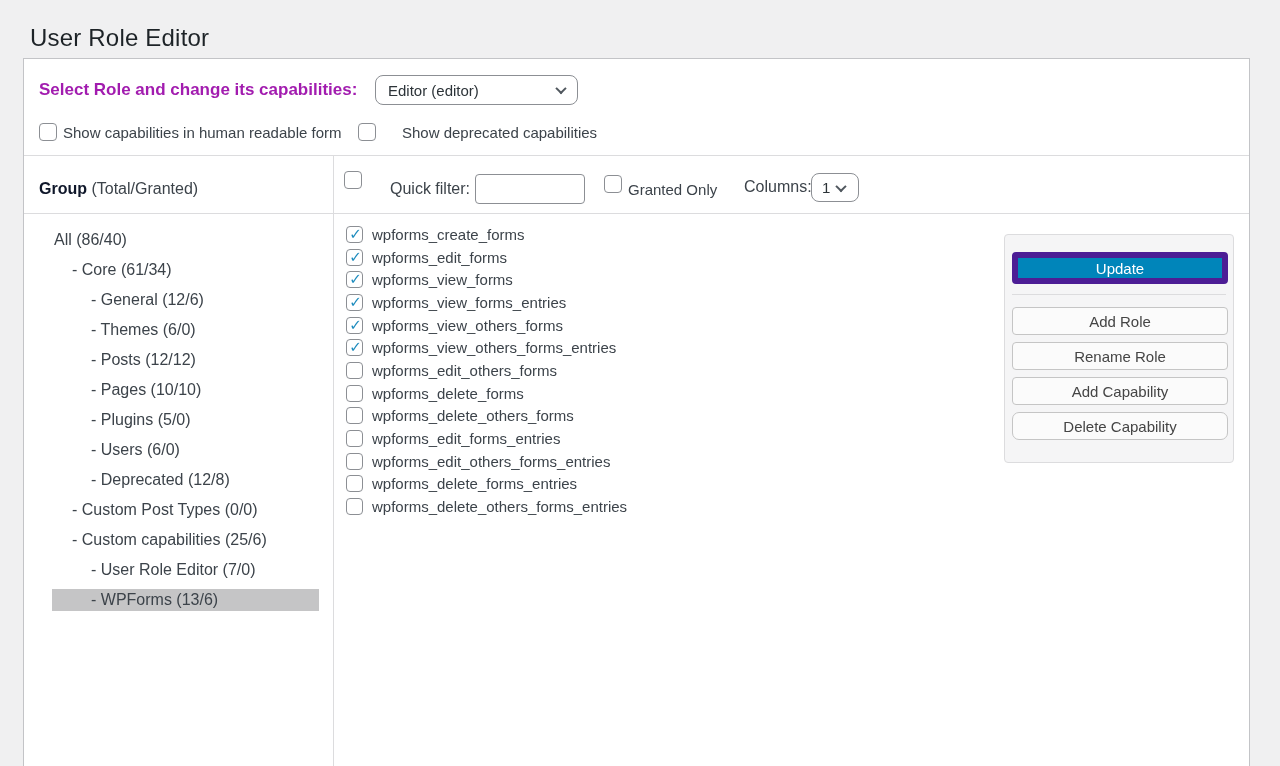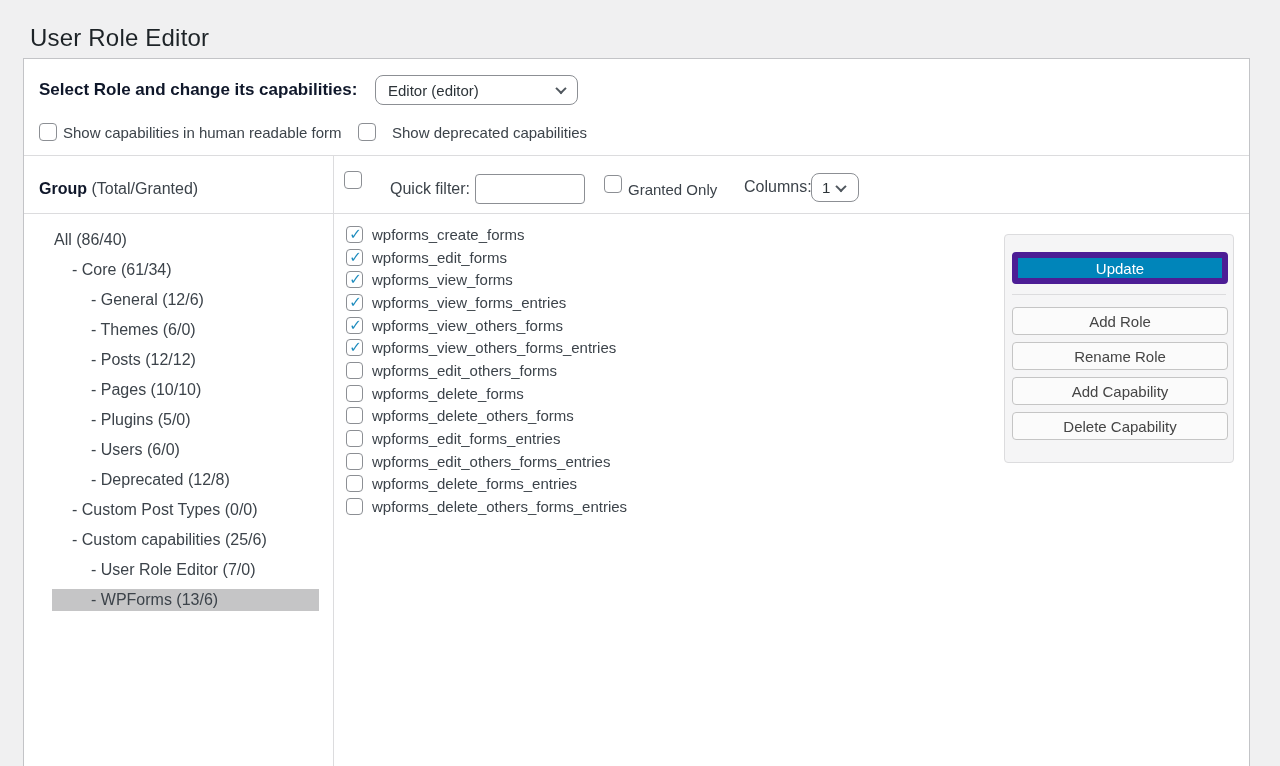--- a/index.html
+++ b/index.html
@@ -19,21 +19,21 @@
   }
 
   .panel-box {
     position:absolute; left:23px; top:58px; width:1227px; height:730px;
     background:#fff; border:1px solid #c3c4c7;
   }
 
   
   .role-label {
     position:absolute; left:15px; top:21px;
-    font-size:17px; font-weight:700; color:#0f172a;
+    font-size:17px; font-weight:700; color:#a21caf;
   }
   .select-box {
     position:absolute; background:#fff;
     border:1px solid #8c8f94; border-radius:8px;
     display:flex; align-items:center;
     font-size:15px; color:#2c3338; cursor:pointer;
   }
   .role-select { left:351px; top:16px; width:203px; height:30px; padding:0 12px; }
   .role-select .sel-text { flex:1; }
   .chev {
@@ -126,21 +126,21 @@
 
     <div class="role-label">Select Role and change its capabilities:</div>
     <div class="select-box role-select">
       <span class="sel-text">Editor (editor)</span>
       <span class="chev"></span>
     </div>
 
     <span class="cb abs" style="left:15px; top:64px;"></span>
     <span class="opt-label" style="left:39px; top:65px;">Show capabilities in human readable form</span>
     <span class="cb abs" style="left:334px; top:64px;"></span>
-    <span class="opt-label" style="left:368px; top:65px;">Show deprecated capabilities</span>
+    <span class="opt-label" style="left:378px; top:65px;">Show deprecated capabilities</span>
 
     <div class="hdiv" style="top:96px;"></div>
 
     <div class="group-label"><b>Group</b><span> (Total/Granted)</span></div>
 
     <span class="cb abs" style="left:320px; top:112px;"></span>
     <span class="qf-label">Quick filter:</span>
     <input class="qf-input" type="text" value="" style="">
     <span class="cb abs" style="left:580px; top:116px;"></span>
     <span class="granted-label">Granted Only</span>
@@ -223,17 +223,17 @@
           <span>wpforms_delete_others_forms_entries</span>
         </div>
       </div>
 
     <div class="actions-panel">
       <div class="btn btn-primary">Update</div>
       <div class="panel-div"></div>
       <div class="btn btn-secondary" style="top:72px;">Add Role</div>
       <div class="btn btn-secondary" style="top:107px;">Rename Role</div>
       <div class="btn btn-secondary" style="top:142px;">Add Capability</div>
-      <div class="btn btn-secondary" style="top:177px;">Delete Capability</div>
+      <div class="btn btn-secondary" style="top:177px;border-radius:7px;">Delete Capability</div>
     </div>
 
   </div>
 </div>
 
 </body></html>

